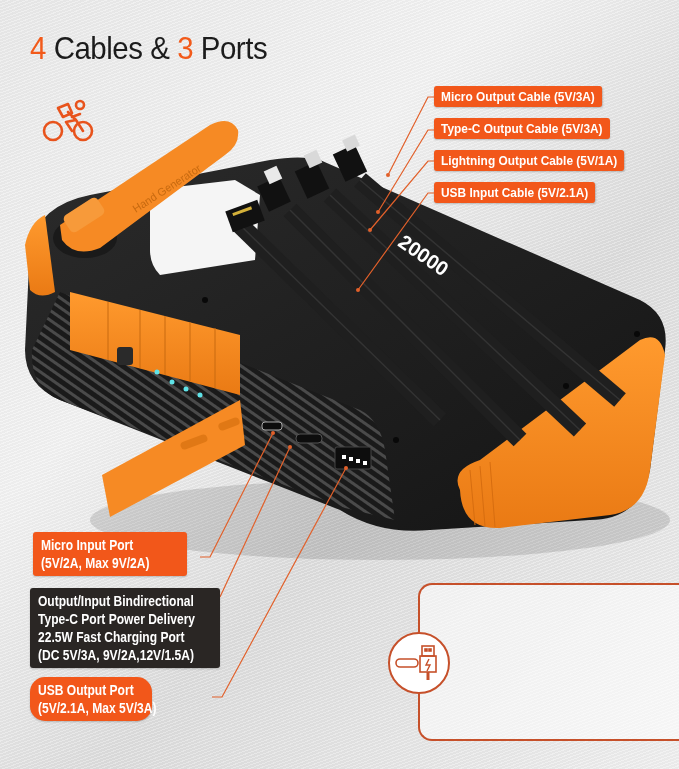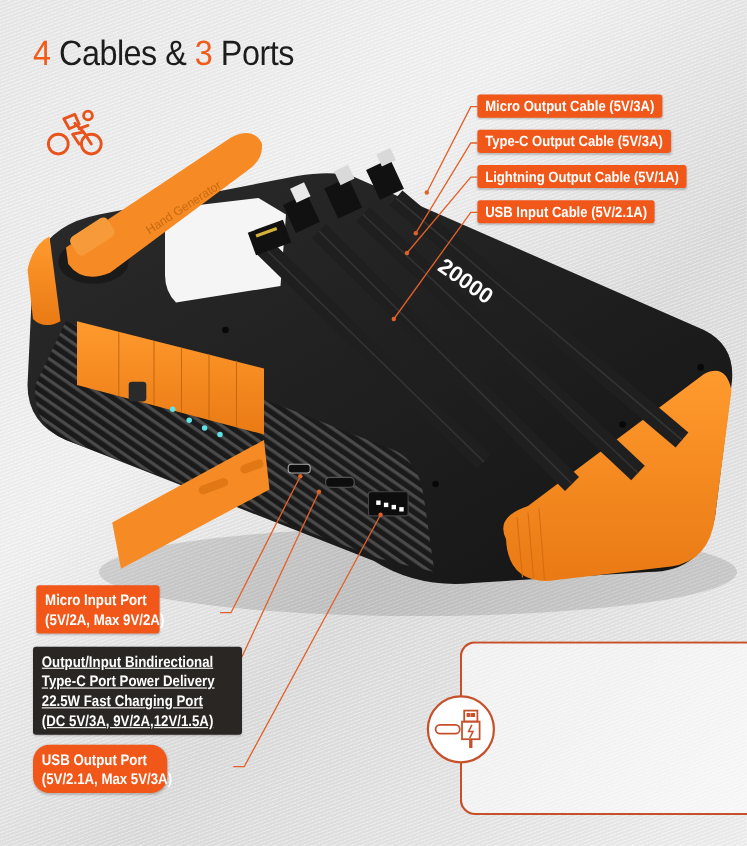--- a/index.html
+++ b/index.html
@@ -178,25 +178,25 @@
     <circle cx="273" cy="433" r="2" fill="#e2602a"></circle>
     <circle cx="290" cy="447" r="2" fill="#e2602a"></circle>
     <circle cx="346" cy="468" r="2" fill="#e2602a"></circle>
   </svg>
 
   <div class="lbl" style="left:434px; top:86px;">Micro Output Cable (5V/3A)</div>
   <div class="lbl" style="left:434px; top:118px;">Type-C Output Cable (5V/3A)</div>
   <div class="lbl" style="left:434px; top:150px;">Lightning Output Cable (5V/1A)</div>
   <div class="lbl" style="left:434px; top:182px;">USB Input Cable (5V/2.1A)</div>
 
-  <div class="port-lbl" style="left:33px; top:532px; width:112px;">
+  <div class="port-lbl" style="left:33px; top:532px; width:154px;">
     <span>Micro Input Port</span>
     <span>(5V/2A, Max 9V/2A)</span>
   </div>
-  <div class="port-lbl dark" style="left:30px; top:588px; width:190px;text-decoration:underline;">
+  <div class="port-lbl dark" style="left:30px; top:588px; width:190px;">
     <span>Output/Input Bindirectional</span>
     <span>Type-C Port Power Delivery</span>
     <span>22.5W Fast Charging Port</span>
     <span>(DC 5V/3A, 9V/2A,12V/1.5A)</span>
   </div>
   <div class="port-lbl" style="left:30px; top:677px; width:122px;border-radius:15px;">
     <span>USB Output Port</span>
     <span>(5V/2.1A, Max 5V/3A)</span>
   </div>
 

